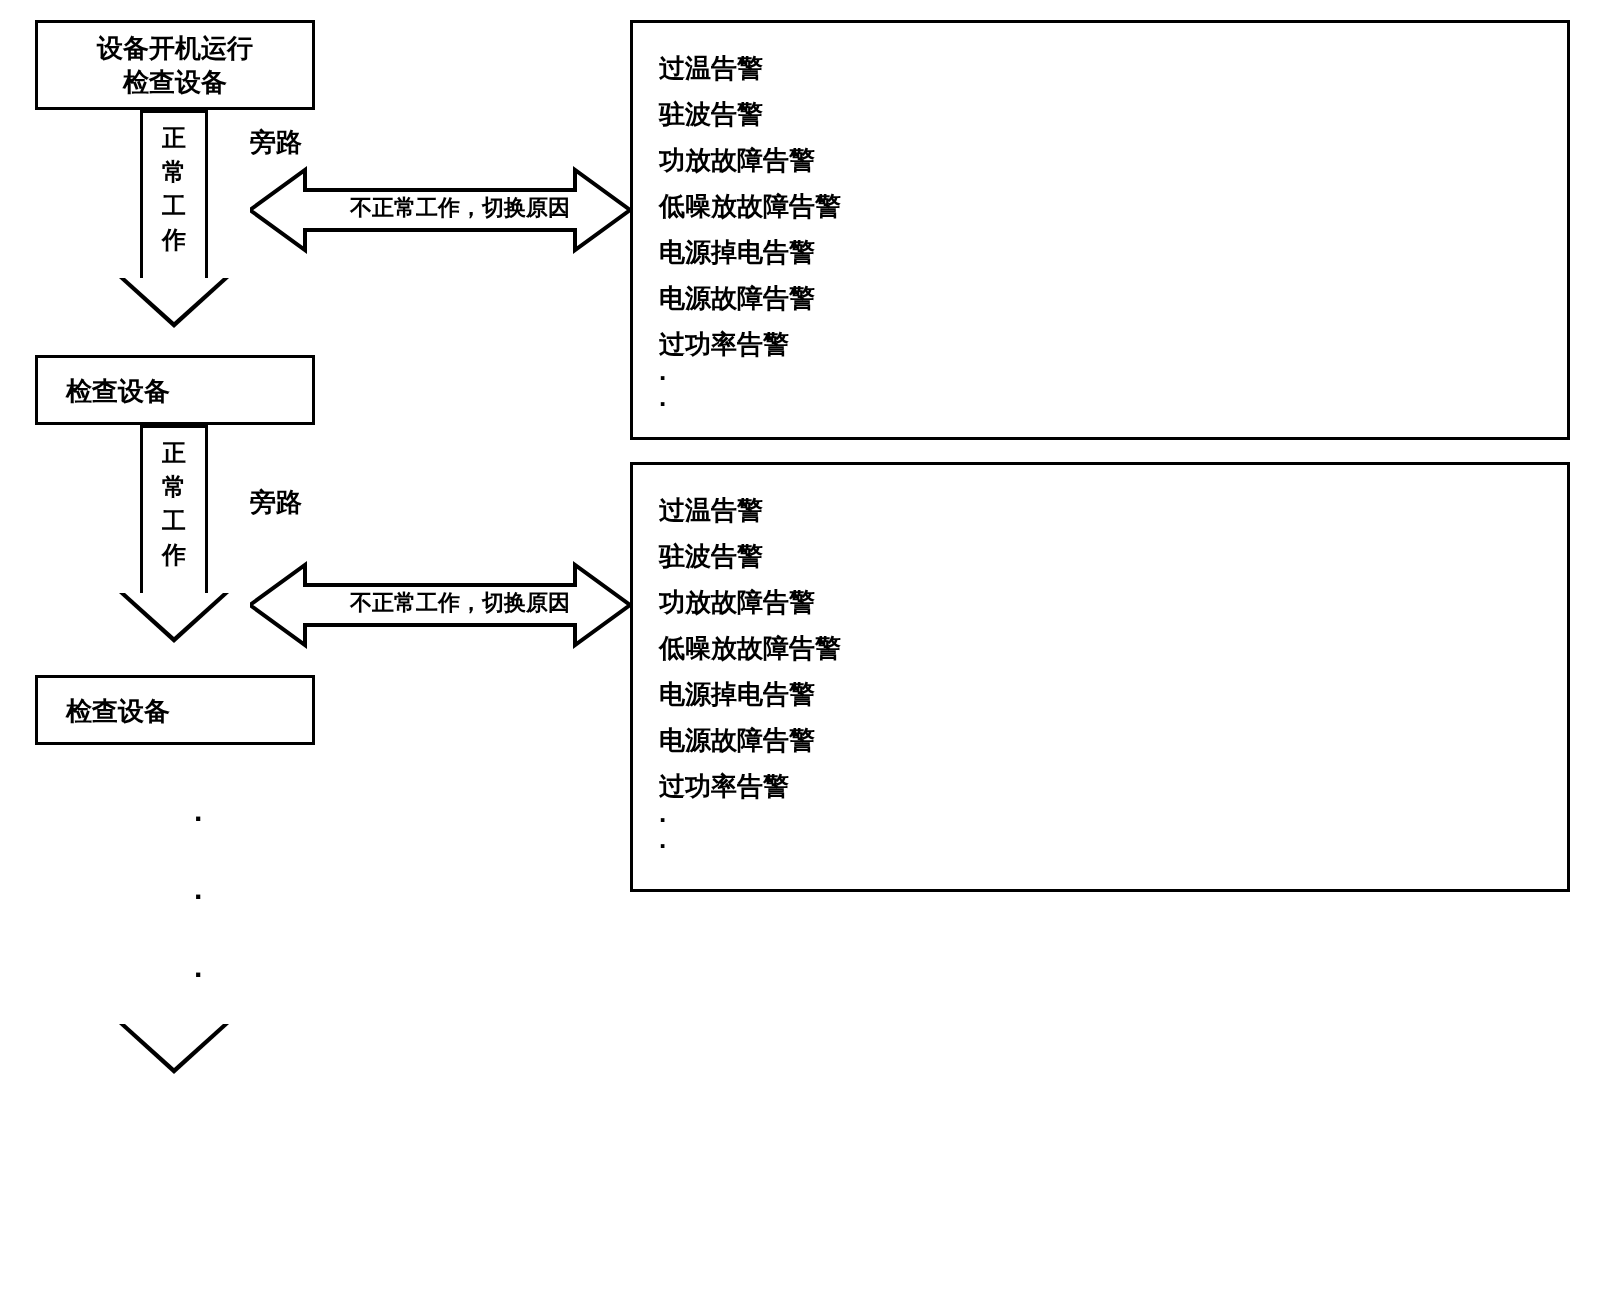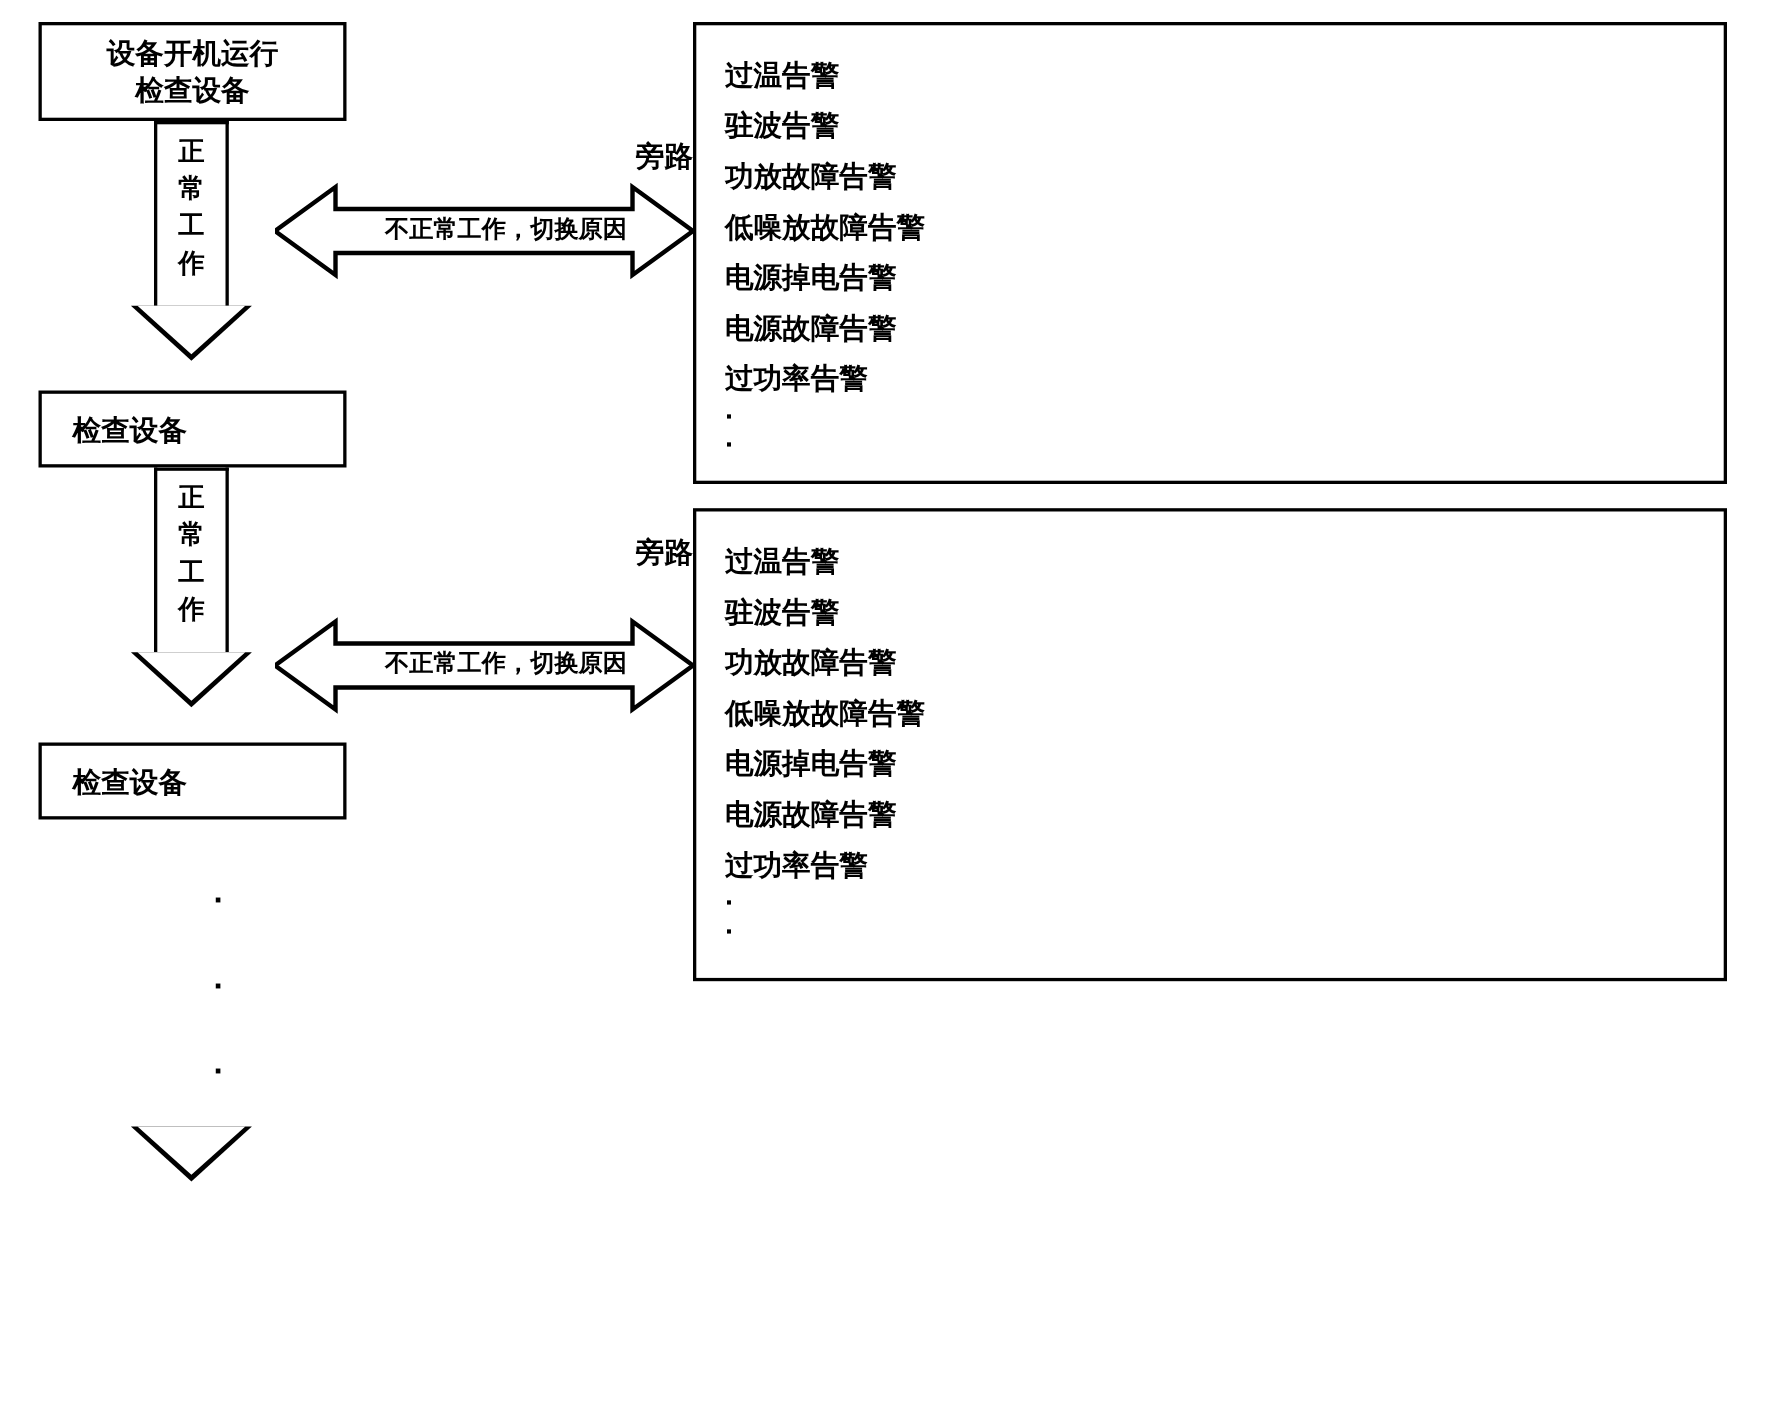--- a/index.html
+++ b/index.html
@@ -124,21 +124,21 @@
     position: absolute;
     left: 230px;
     width: 380px;
     height: 90px;
   }
   .h-arrow .label-top {
     position: absolute;
     top: -40px;
     left: 0;
     right: 0;
-    text-align: right;
+    text-align: left;
     font-size: 26px;
     font-weight: 700;
   }
   .h-arrow svg { width: 100%; height: 100%; }
   .h-arrow .inner-text {
     position: absolute;
     top: 28px;
     left: 60px;
     right: 60px;
     text-align: right;

